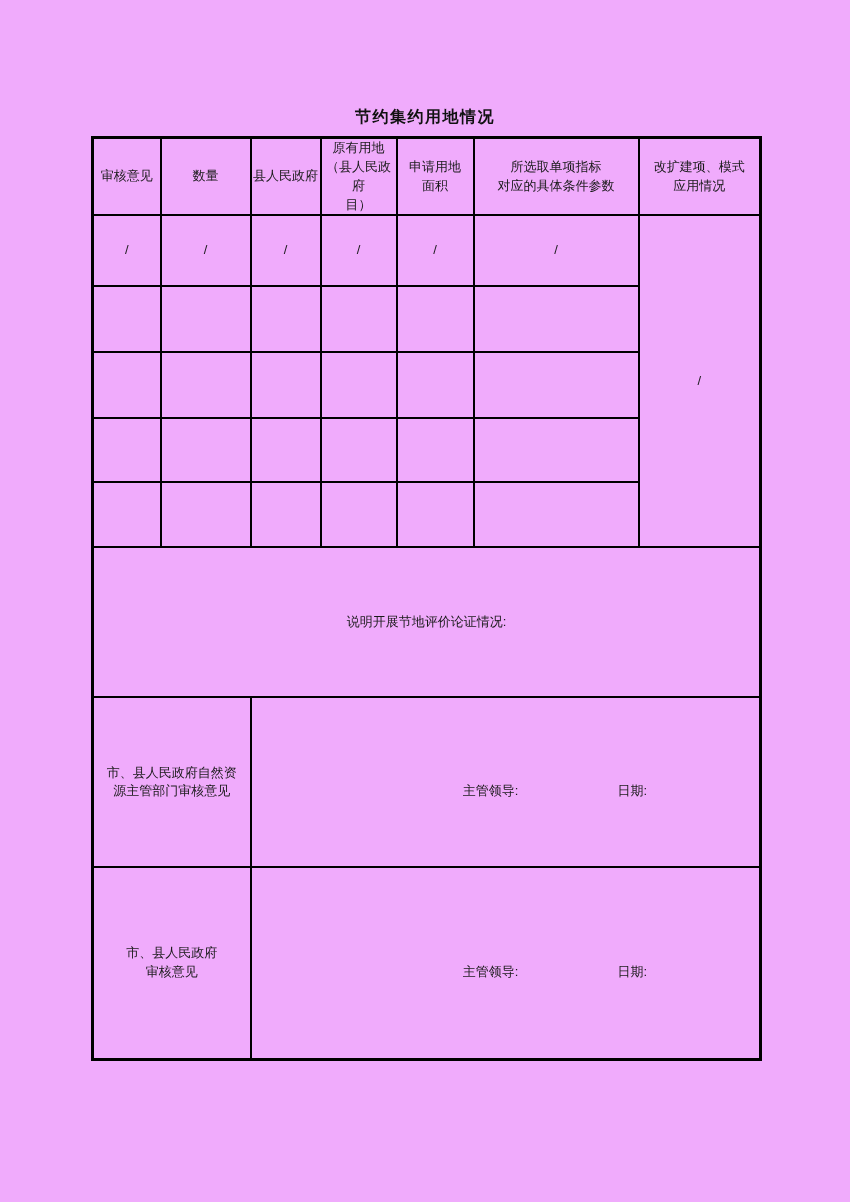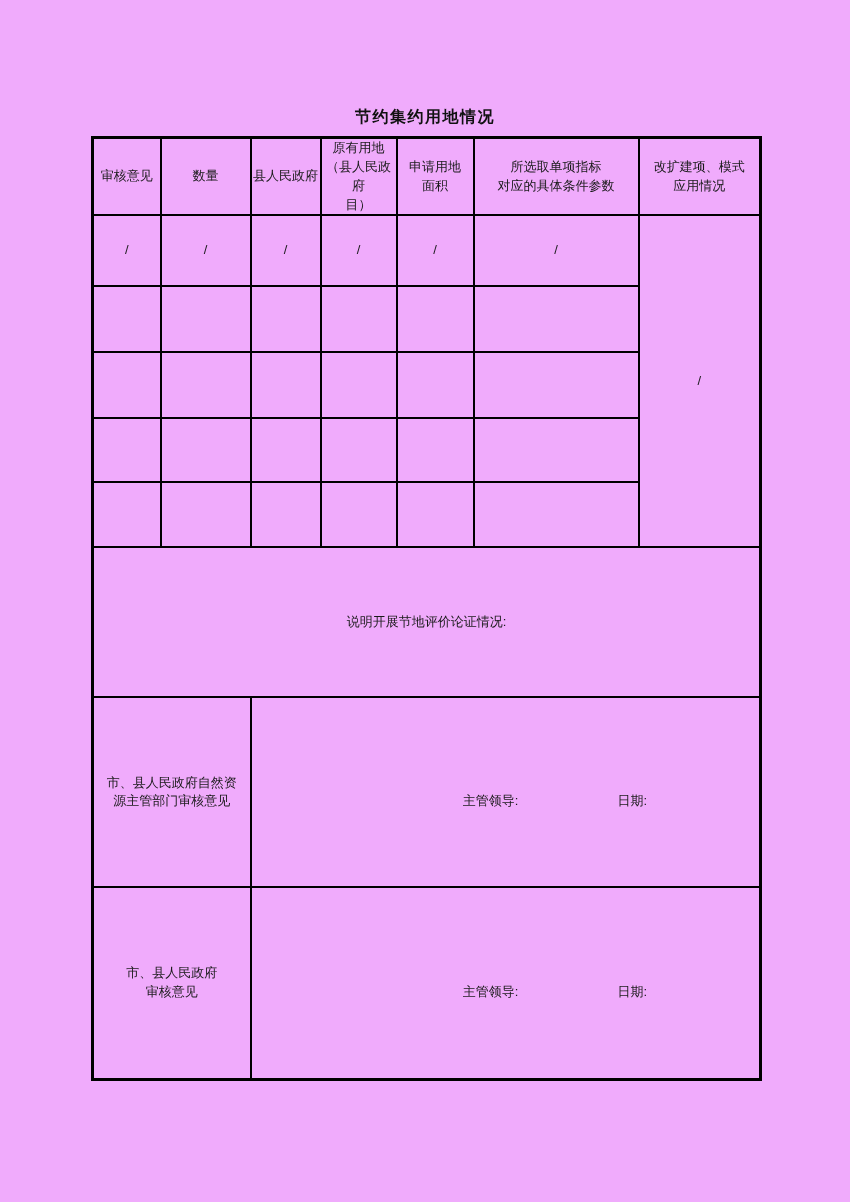--- a/index.html
+++ b/index.html
@@ -49,21 +49,21 @@
     line-height: 1.45;
     overflow: hidden;
   }
   tr.hdr  { height: 68px; }
   tr.r1   { height: 71px; }
   tr.r2   { height: 66px; }
   tr.r3   { height: 66px; }
   tr.r4   { height: 64px; }
   tr.r5   { height: 65px; }
   tr.eval { height: 150px; }
-  tr.rev1 { height: 190px; }
+  tr.rev1 { height: 170px; }
   tr.rev2 { height: 192px; }
   td.eval-cell {
     text-align: left;
     vertical-align: top;
     padding: 3px 4px 0 3px;
   }
   td.review-label {
     line-height: 1.6;
   }
   td.sign-cell {

